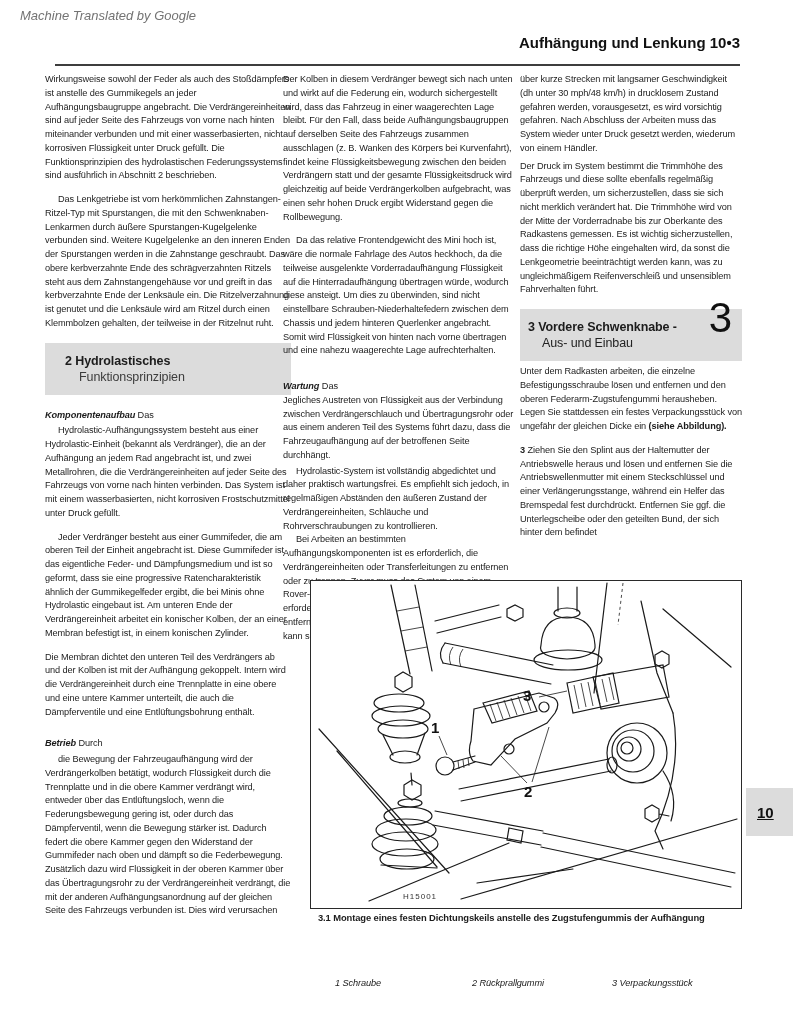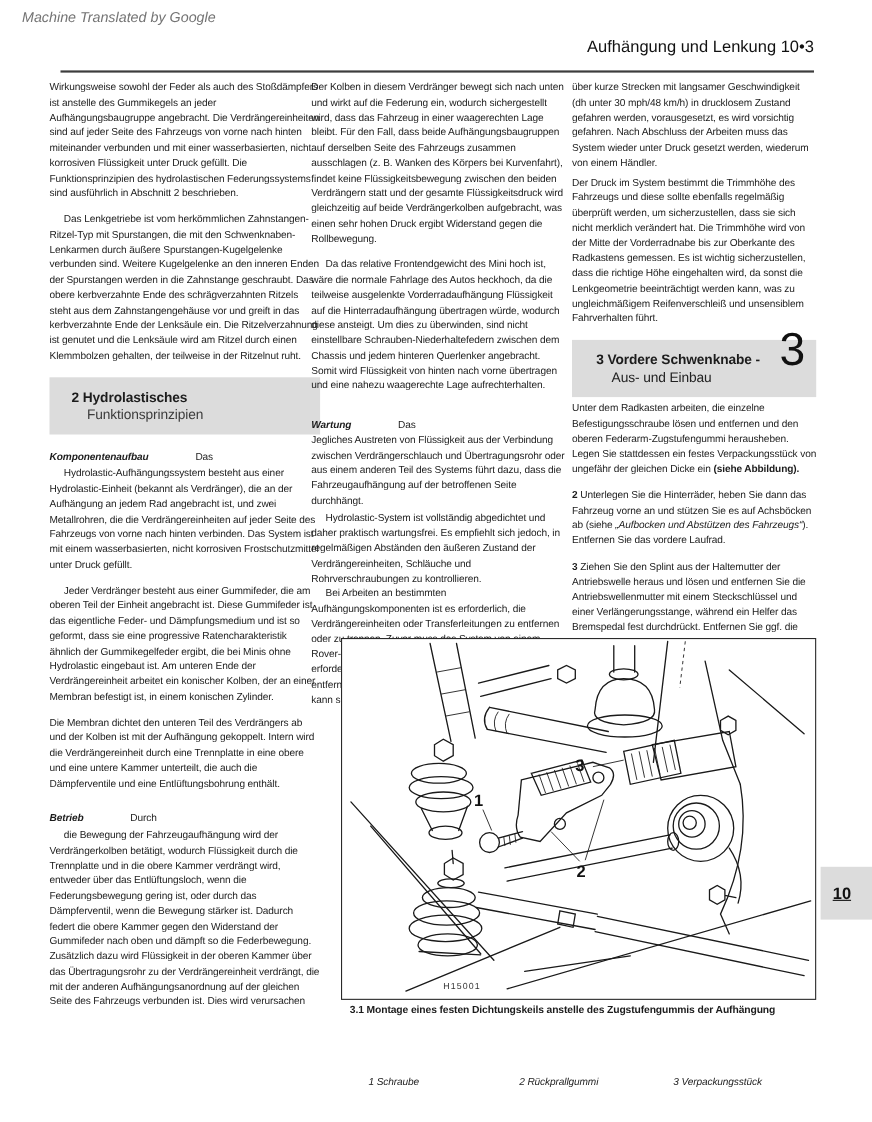--- a/index.html
+++ b/index.html
@@ -1,29 +1,29 @@
 <!DOCTYPE html>
 <html><head>
 <meta charset="utf-8">
 <style>
   html,body{margin:0;padding:0;background:#fff;width:793px;height:1020px;overflow:hidden;}
   body{font-family:"Liberation Sans","DejaVu Sans",sans-serif;color:#1c1c1c;position:relative;}
   .abs{position:absolute;}
   #translator-note{left:20px;top:8px;font-size:13px;color:#737373;font-style:italic;}
-  #page-header{left:0;top:34px;width:740px;text-align:right;font-size:15px;font-weight:normal;color:#111;}
+  #page-header{left:0;top:34px;width:740px;text-align:right;font-size:15px;font-weight:bold;color:#111;}
   #header-rule{left:55px;top:64px;width:685px;height:2px;background:#3d3d3d;}
   .col{font-size:9.2px;line-height:13.75px;letter-spacing:-0.1px;text-align:left;}
   #col1{left:45px;top:73px;width:246px;}
   #col2{left:283px;top:73px;width:232px;}
   #col3{left:520px;top:73px;width:222px;}
   .p{margin:0 0 0 0;padding-top:10px;}
   .p.flush{padding-top:0;}
   .indent{text-indent:13px;}
   .h{padding-top:14px;font-weight:bold;font-style:italic;}
-  .h .rest{font-weight:normal;font-style:normal;margin-left:40px;}
+  .h .rest{font-weight:normal;font-style:normal;}
   .h .rest-b{font-weight:bold;font-style:normal;}
   .secbox{background:#dcdcdc;margin-top:12px;padding:10px 8px 10px 20px;position:relative;}
   .secbox .t1{font-size:12.5px;font-weight:bold;line-height:16px;}
   .secbox .t2{font-size:12.5px;font-weight:bold;line-height:16px;padding-left:14px;}
   .secbox .t3{font-size:12.5px;font-weight:normal;color:#3c3c3c;line-height:16px;padding-left:14px;}
   .secbox .bignum{position:absolute;right:10px;top:2px;font-size:42px;font-weight:400;color:#111;}
   .b{font-weight:bold;}
   .i{font-style:italic;}
   #figure-box{left:310px;top:580px;width:430px;height:327px;border:1.2px solid #2a2a2a;background:#fff;}
   #figure-box svg{display:block;}
@@ -64,27 +64,26 @@
   <div class="p indent">Da das relative Frontendgewicht des Mini hoch ist, wäre die normale Fahrlage des Autos heckhoch, da die teilweise ausgelenkte Vorderradaufhängung Flüssigkeit auf die Hinterradaufhängung übertragen würde, wodurch diese ansteigt. Um dies zu überwinden, sind nicht einstellbare Schrauben-Niederhaltefedern zwischen dem Chassis und jedem hinteren Querlenker angebracht. Somit wird Flüssigkeit von hinten nach vorne übertragen und eine nahezu waagerechte Lage aufrechterhalten.</div>
   <div class="h" style="padding-top:22px;"><span>Wartung</span><span class="rest"> Das</span></div>
   <div class="p flush">Jegliches Austreten von Flüssigkeit aus der Verbindung zwischen Verdrängerschlauch und Übertragungsrohr oder aus einem anderen Teil des Systems führt dazu, dass die Fahrzeugaufhängung auf der betroffenen Seite durchhängt.</div>
   <div class="p indent" style="padding-top:2px;">Hydrolastic-System ist vollständig abgedichtet und daher praktisch wartungsfrei. Es empfiehlt sich jedoch, in regelmäßigen Abständen den äußeren Zustand der Verdrängereinheiten, Schläuche und Rohrverschraubungen zu kontrollieren.</div>
   <div class="p indent" style="padding-top:0;">Bei Arbeiten an bestimmten Aufhängungskomponenten ist es erforderlich, die Verdrängereinheiten oder Transferleitungen zu entfernen oder zu trennen. Zuvor muss das System von einem Rover-Händler drucklos gemacht werden, der über die erforderliche Ausrüstung verfügt, um die Flüssigkeit zu entfernen und das System zu evakuieren. Das Fahrzeug kann sein</div>
 </div>
 
 <div class="abs col" id="col3">
   <div class="p flush">über kurze Strecken mit langsamer Geschwindigkeit (dh unter 30 mph/48 km/h) in drucklosem Zustand gefahren werden, vorausgesetzt, es wird vorsichtig gefahren. Nach Abschluss der Arbeiten muss das System wieder unter Druck gesetzt werden, wiederum von einem Händler.</div>
   <div class="p" style="padding-top:4px;">Der Druck im System bestimmt die Trimmhöhe des Fahrzeugs und diese sollte ebenfalls regelmäßig überprüft werden, um sicherzustellen, dass sie sich nicht merklich verändert hat. Die Trimmhöhe wird von der Mitte der Vorderradnabe bis zur Oberkante des Radkastens gemessen. Es ist wichtig sicherzustellen, dass die richtige Höhe eingehalten wird, da sonst die Lenkgeometrie beeinträchtigt werden kann, was zu ungleichmäßigem Reifenverschleiß und unsensiblem Fahrverhalten führt.</div>
-  <div class="secbox" style="padding-left:22px;">
+  <div class="secbox" style="padding-left:8px;">
     <div class="t1">3 Vordere Schwenknabe -</div>
     <div class="t3" style="color:#222;">Aus- und Einbau</div>
     <div class="bignum">3</div>
   </div>
   <div class="p" style="padding-top:4px;"><span>Unter dem Radkasten arbeiten, die einzelne Befestigungsschraube lösen und entfernen und den oberen Federarm-Zugstufengummi herausheben. Legen Sie stattdessen ein festes Verpackungsstück von ungefähr der gleichen Dicke ein </span><span class="b">(siehe Abbildung).</span></div>
-  <div class="p"><span class="b">2</span><span> Unterlegen Sie die Hinterräder, heben Sie dann das Fahrzeug vorne an und stützen Sie es auf Achsböcken ab (siehe </span><span class="i">„Aufbocken und Abstützen des Fahrzeugs“</span><span>). Entfernen Sie das vordere Laufrad.</span></div>
   <div class="p"><span class="b">3</span><span> Ziehen Sie den Splint aus der Haltemutter der Antriebswelle heraus und lösen und entfernen Sie die Antriebswellenmutter mit einem Steckschlüssel und einer Verlängerungsstange, während ein Helfer das Bremspedal fest durchdrückt. Entfernen Sie ggf. die Unterlegscheibe oder den geteilten Bund, der sich hinter dem befindet</span></div>
 </div>
 
 <div class="abs" id="figure-box">
   <svg width="428" height="325" viewBox="0 0 428 325">
 
     <path class="dline" d="M8,148 L138,292"></path>
     <path class="dline" d="M26,170 L126,286"></path>
     <path class="dline" d="M58,320 L198,262"></path>
     <path class="dline" d="M150,318 L426,238"></path>

